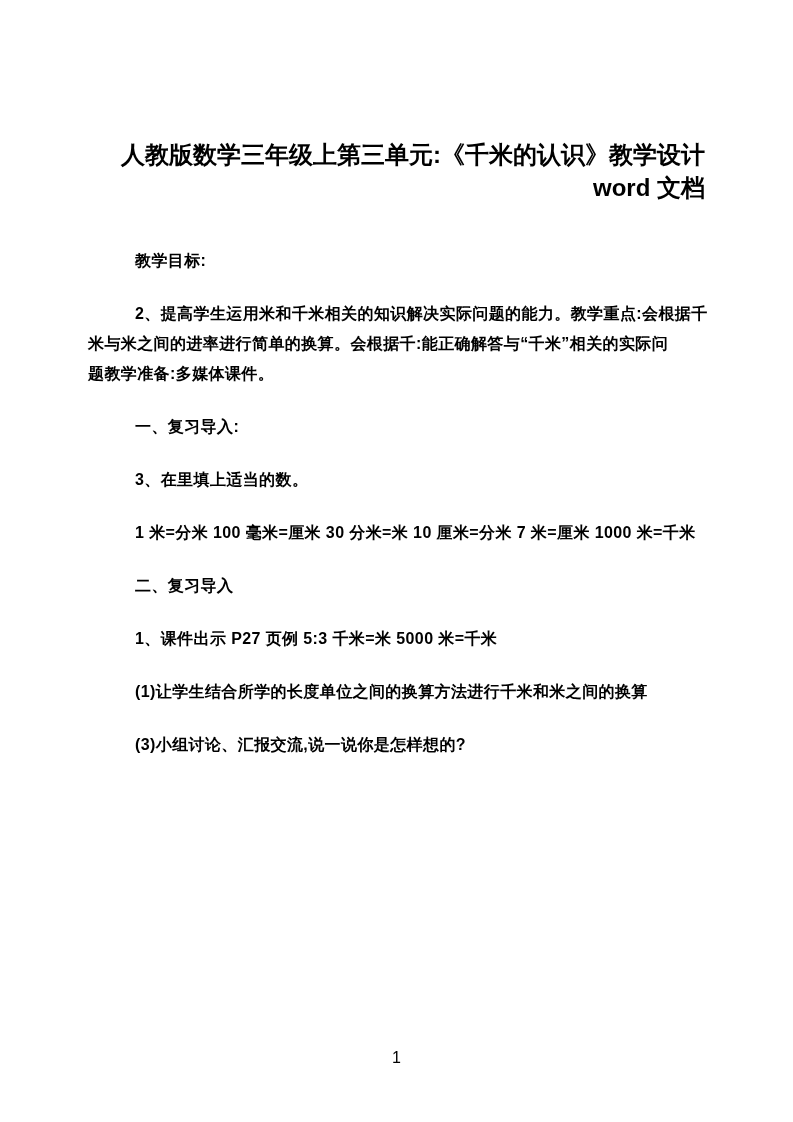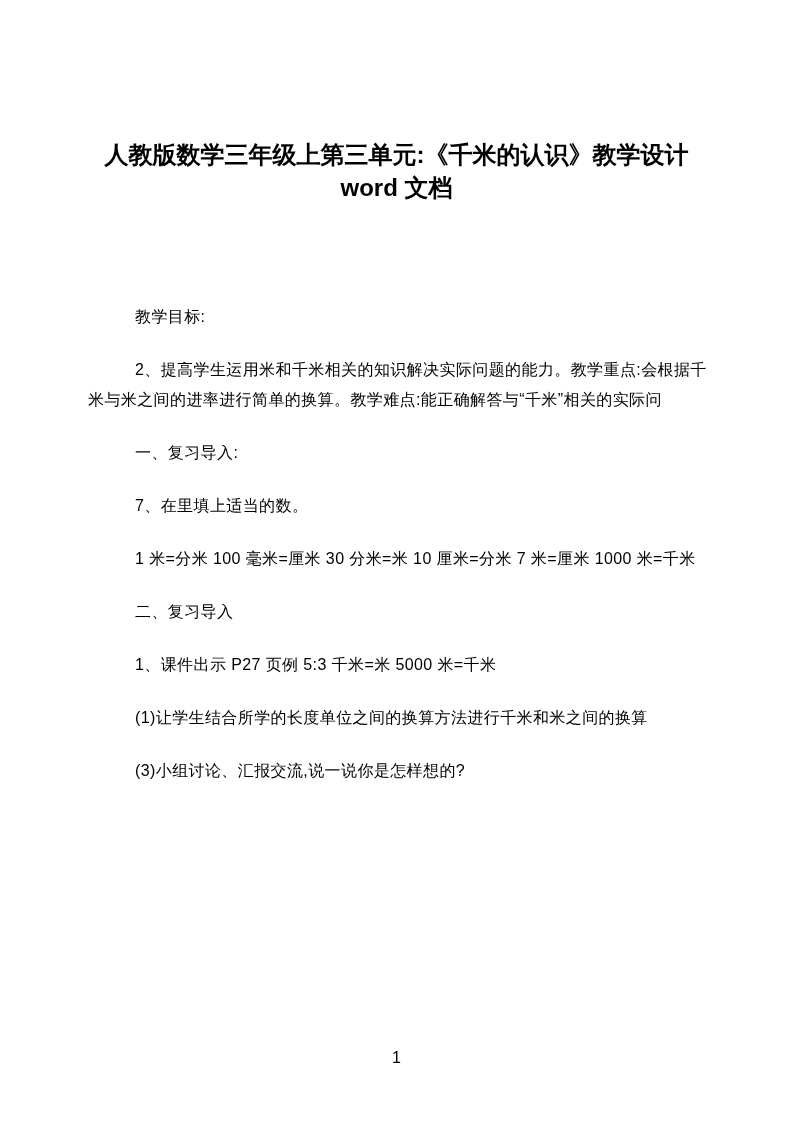--- a/index.html
+++ b/index.html
@@ -18,25 +18,26 @@
     box-sizing: border-box;
     padding: 0 88px;
     overflow: hidden;
   }
   .doc-title {
     margin: 0;
     padding-top: 138px;
     font-size: 24px;
     font-weight: 700;
     line-height: 33px;
-    text-align: center;
+    text-align: right;
     white-space: nowrap;
   }
   .doc-body {
-    margin-top: 98px;
+    margin-top: 42px;
+    font-weight: bold;
   }
   .para {
     margin: 0 0 23px 0;
     font-size: 16px;
     line-height: 30px;
     letter-spacing: 0.4px;
   }
   .para .line {
     height: 30px;
     white-space: pre;
@@ -67,30 +68,31 @@
 
   <div class="doc-body">
 
     <div class="para">
       <div class="line indent">教学目标:</div>
     </div>
 
 
     <div class="para">
       <div class="line indent">2、提高学生运用米和千米相关的知识解决实际问题的能力。教学重点:会根据千</div>
-      <div class="line">米与米之间的进率进行简单的换算。教学难点:能正确解答与“千米”相关的实际问</div>
+      <div class="line">米与米之间的进率进行简单的换算。会根据千:能正确解答与“千米”相关的实际问</div>
+      <div class="line">题教学准备:多媒体课件。</div>
     </div>
 
     <div class="para">
       <div class="line indent">一、复习导入:</div>
     </div>
 
 
     <div class="para">
-      <div class="line indent">7、在里填上适当的数。</div>
+      <div class="line indent">3、在里填上适当的数。</div>
     </div>
 
     <div class="para">
       <div class="line indent">1 米=分米 100 毫米=厘米 30 分米=米 10 厘米=分米 7 米=厘米 1000 米=千米</div>
     </div>
 
     <div class="para">
       <div class="line indent">二、复习导入</div>
     </div>
 

